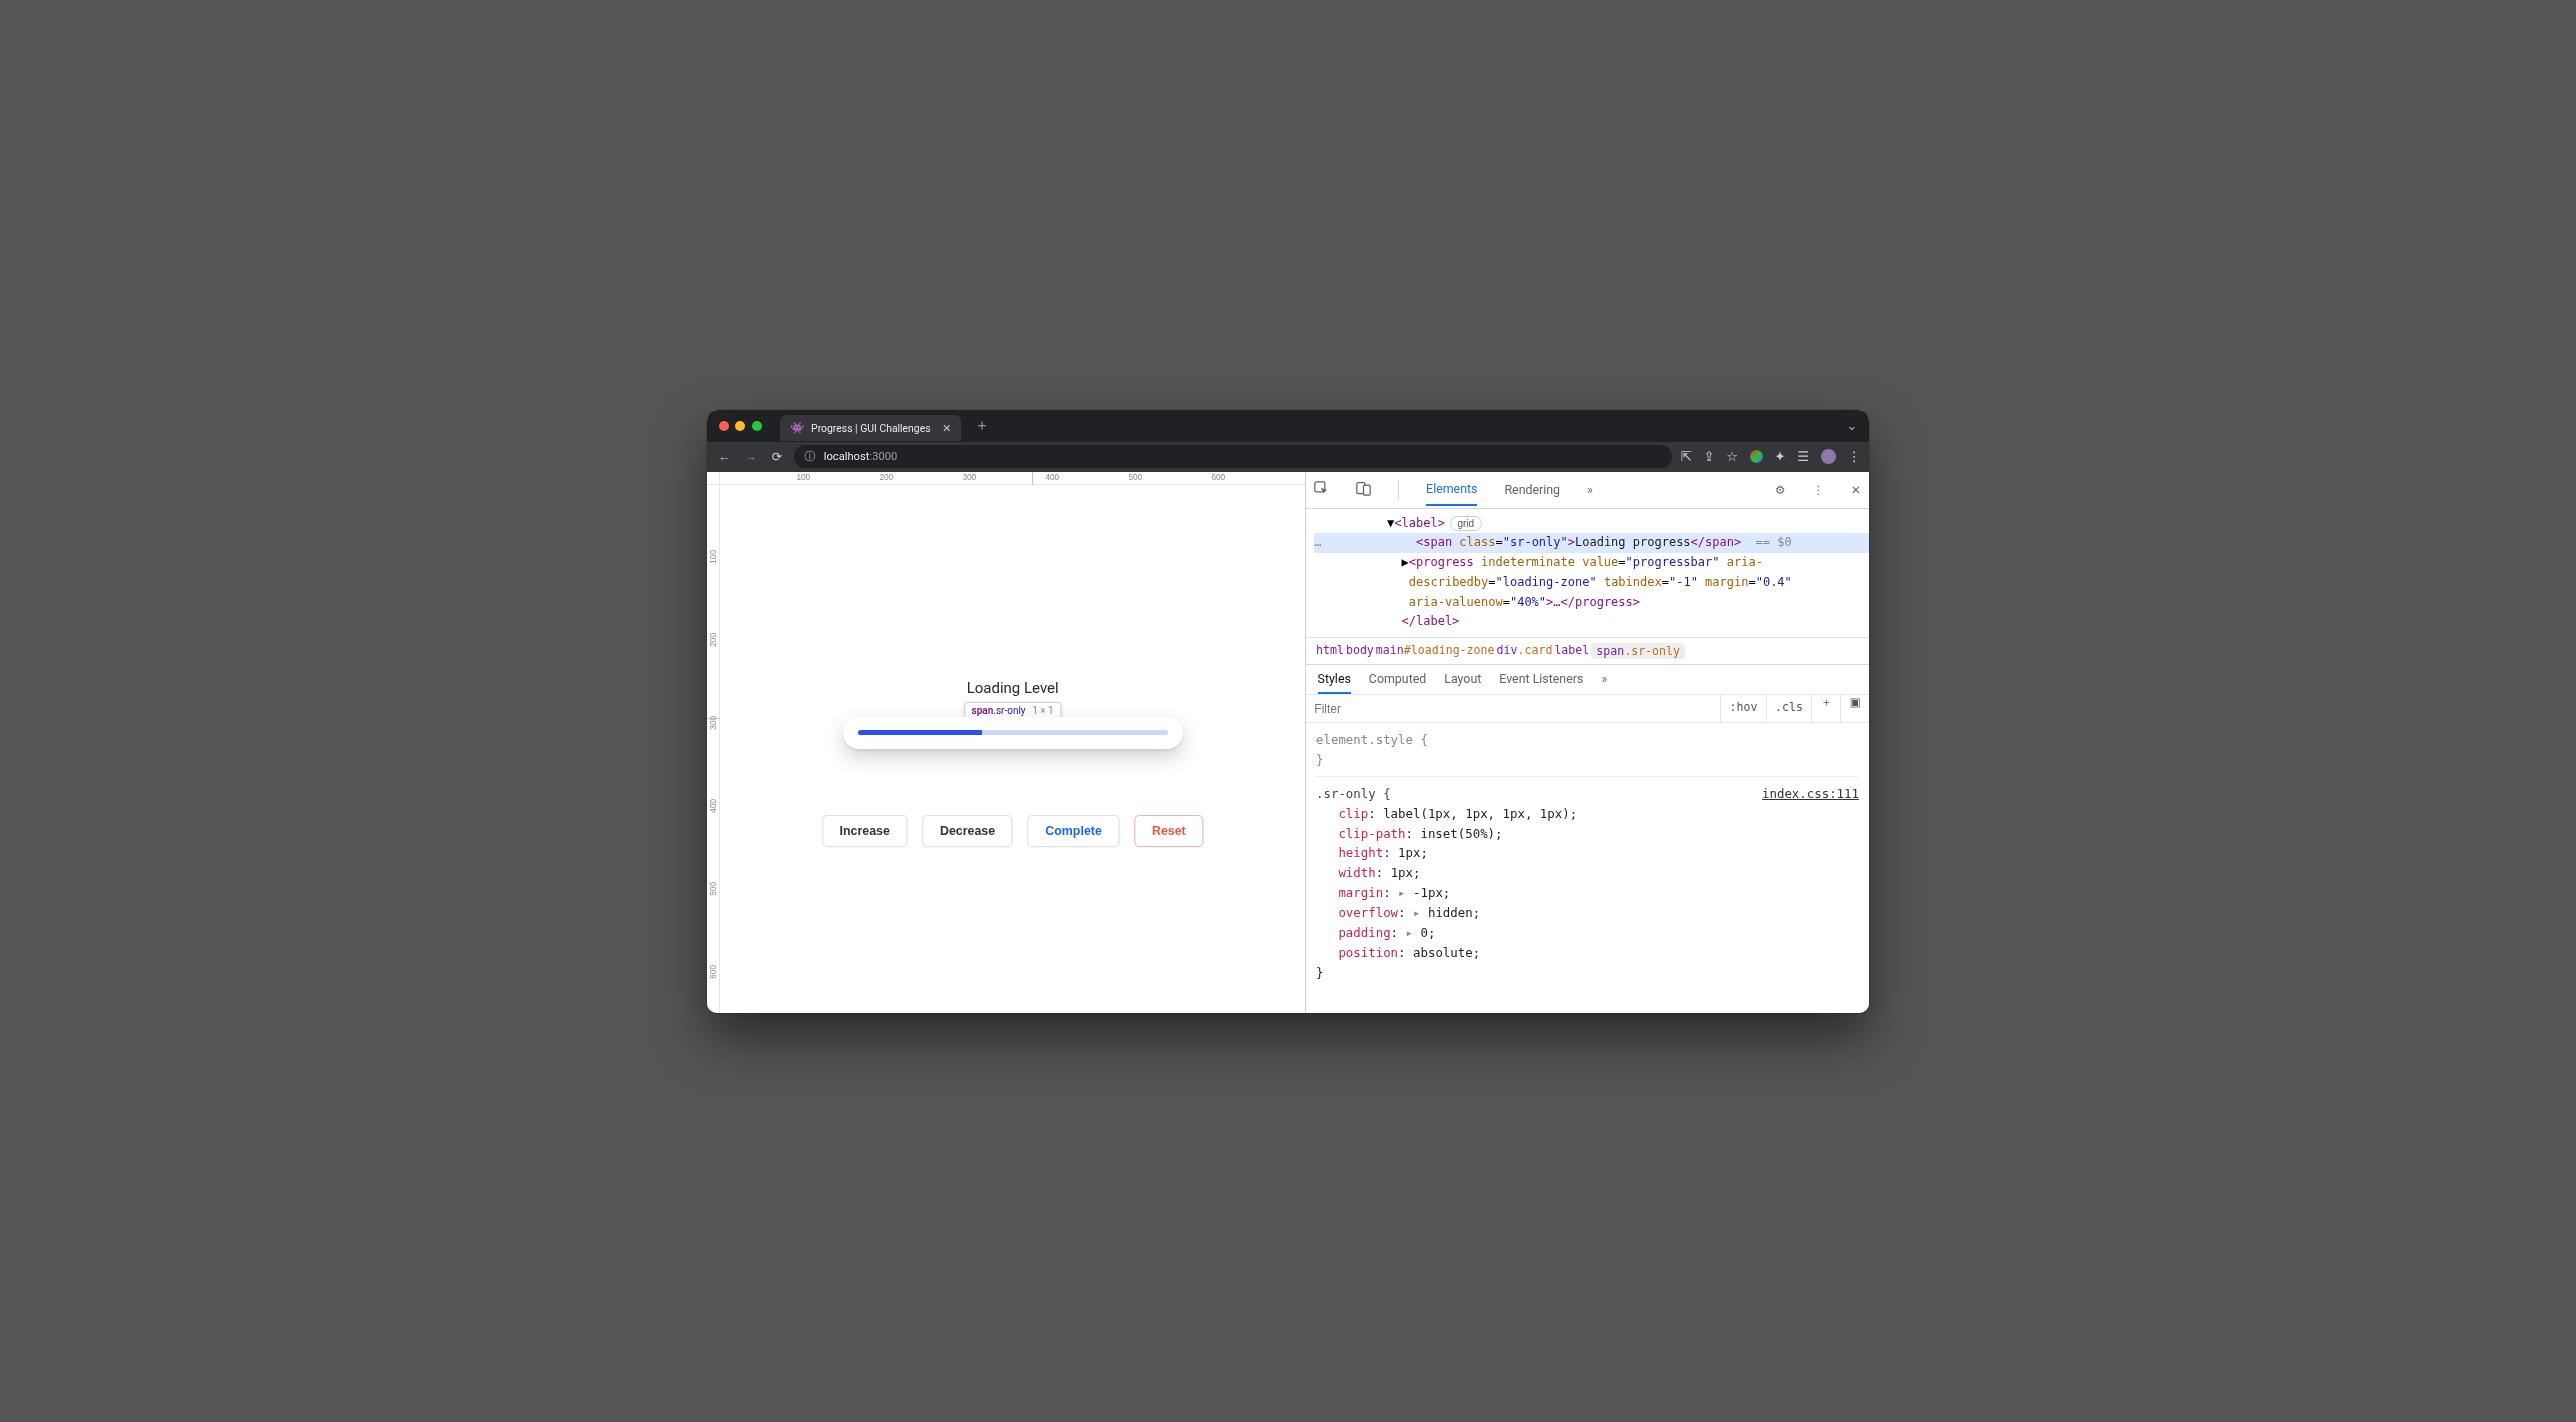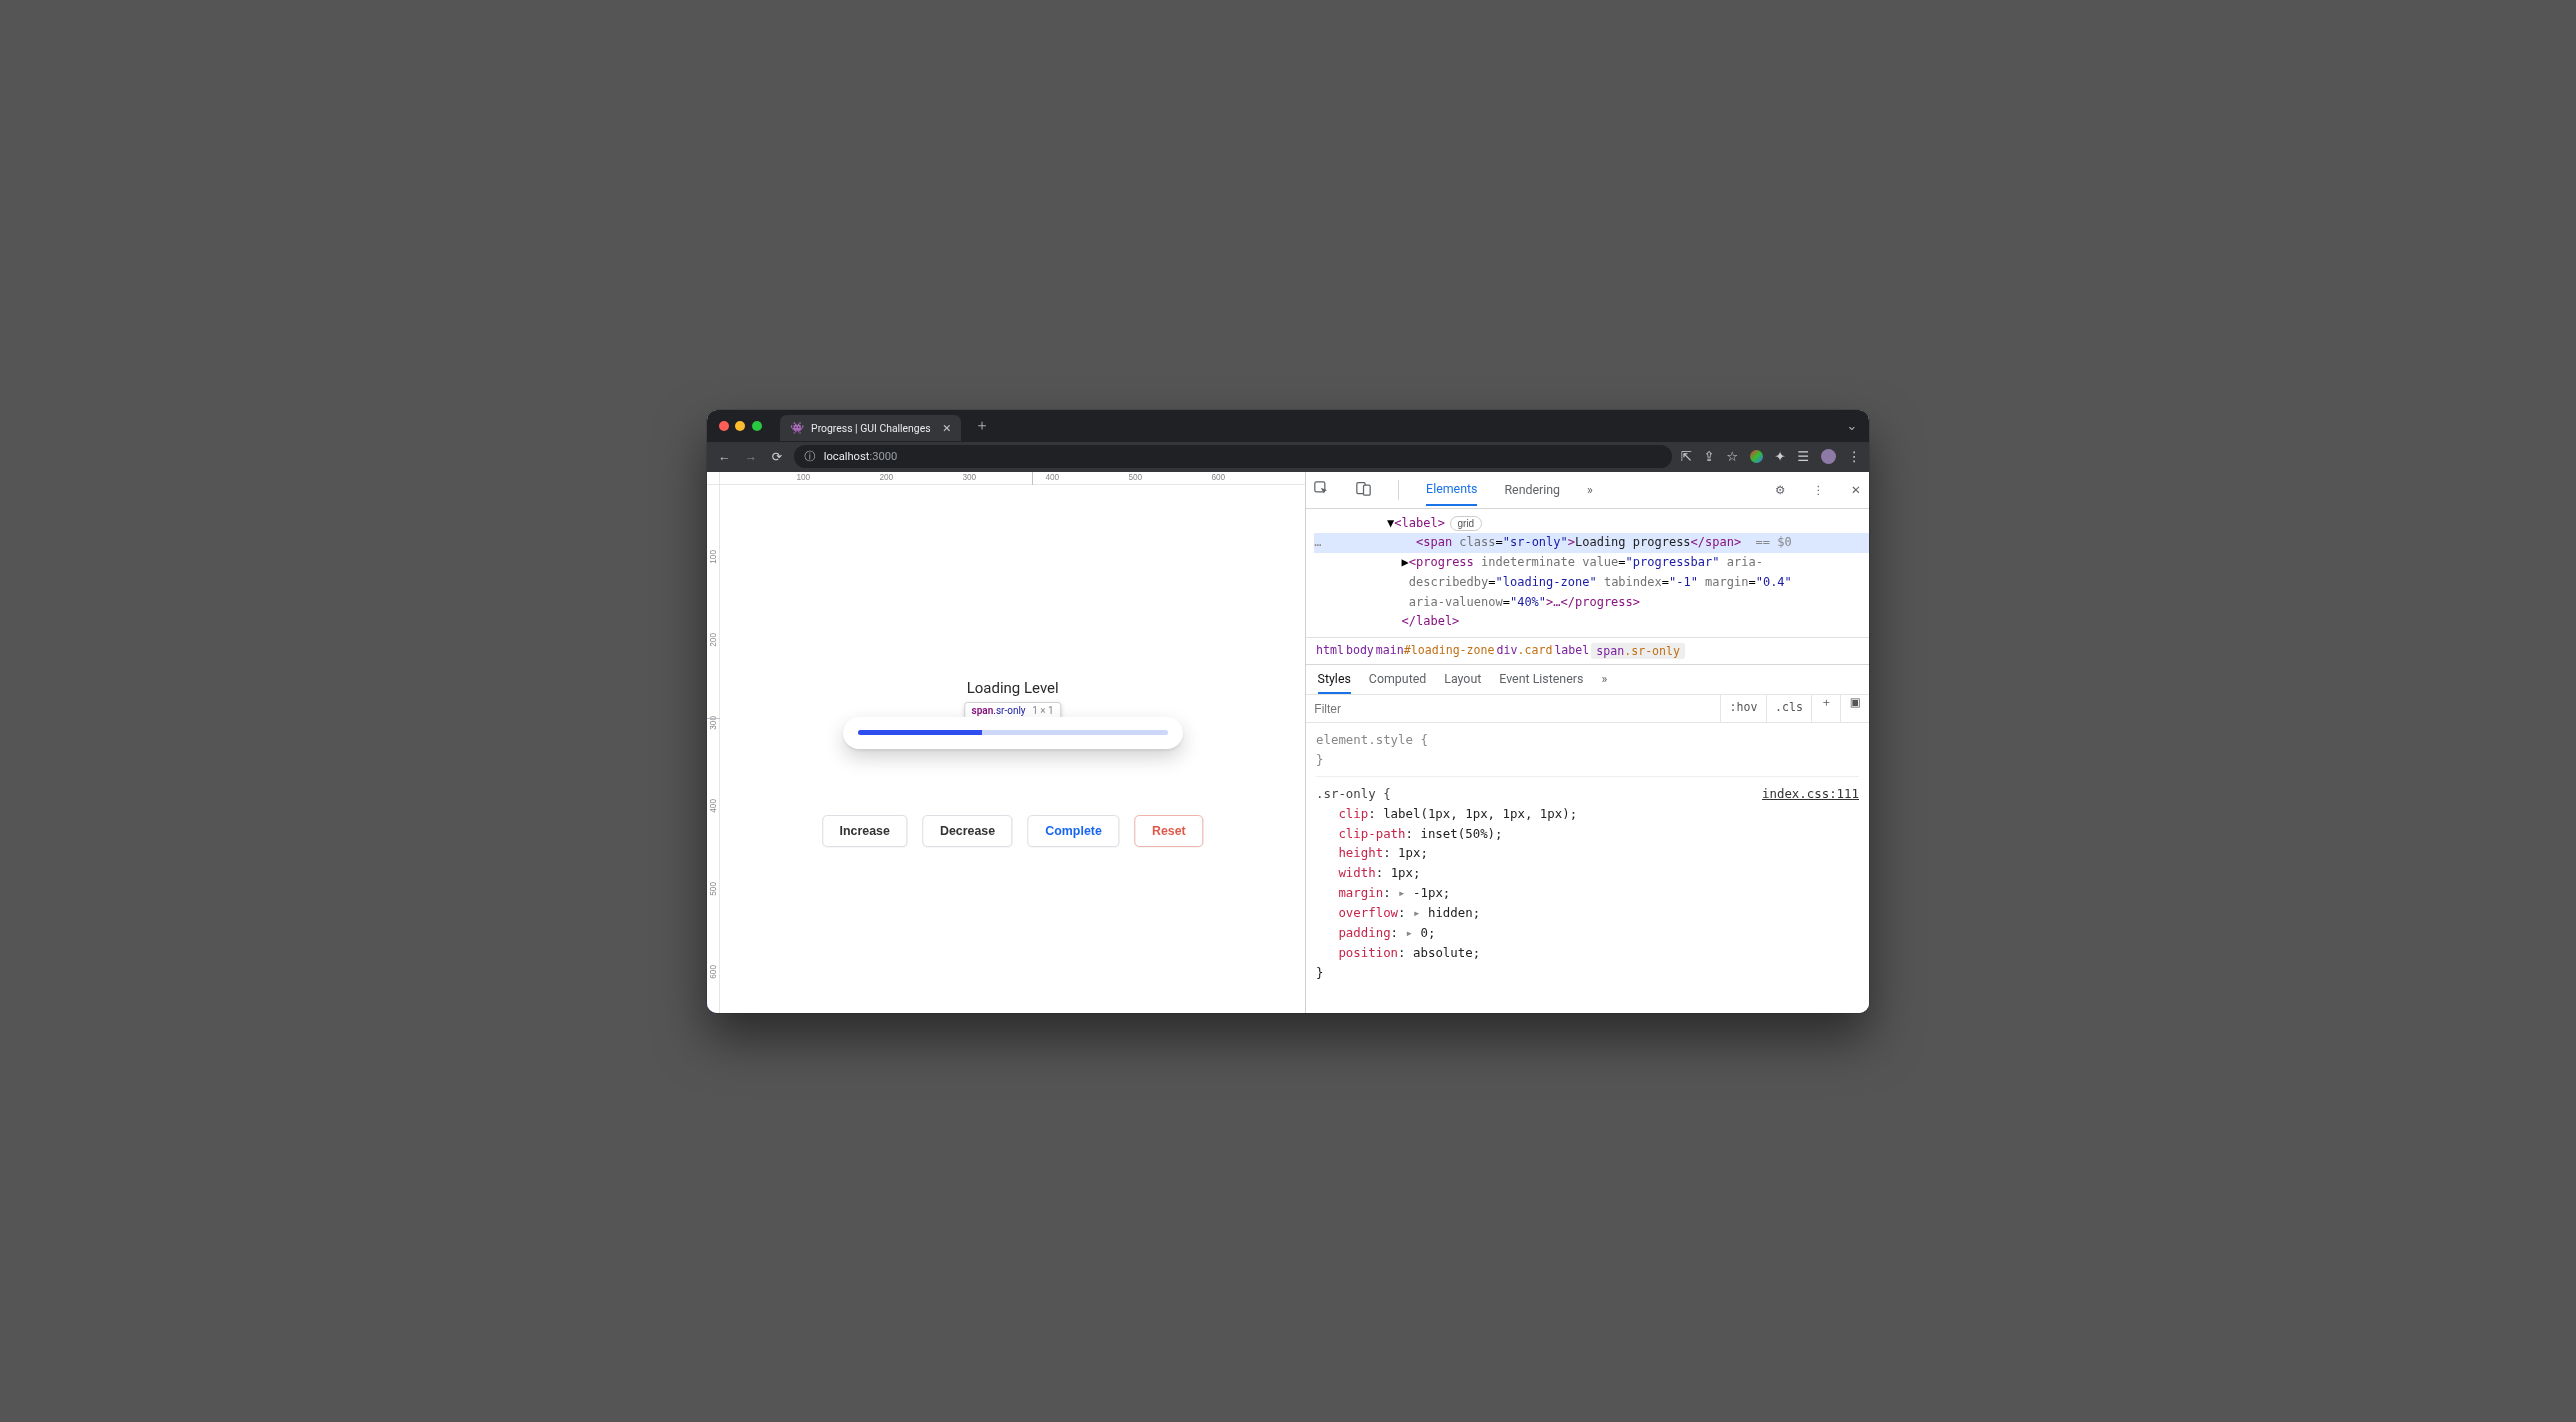--- a/index.html
+++ b/index.html
@@ -152,21 +152,21 @@
   .dt-top .sep{width:0.8px;height:20px;background:#d6d6d6;}
   .dt-top .spacer{flex:1;}
   .dt-top .iconbtn{color:#5f6368;}
   .dom{
     padding:5px 0 5px 8.3px; font-family:ui-monospace,Menlo,monospace;
     font-size:12px; line-height:1.65; overflow:hidden;
   }
   .dom .row{white-space:pre;}
   .dom .hl{background:#dbe8ff;}
   .ellipsis-gutter{display:inline-block;width:15px;color:#888;}
-  .c-tag{color:#881280;} .c-attr{color:#737373;} .c-str{color:#1a1aa6;}
+  .c-tag{color:#881280;} .c-attr{color:#a16207;} .c-str{color:#1a1aa6;}
   .c-text{color:#222;} .c-eq{color:#888;}
   .badge{display:inline-block;border:0.8px solid #ccc;border-radius:8.3px;padding:0 6.6px;font:10px/13.3px sans-serif;color:#555;margin-left:5px;}
   .breadcrumb{
     border-top:0.8px solid #e0e0e0; padding:5px 10px;
     display:flex; gap:2px; font-family:ui-monospace,Menlo,monospace;
     font-size:11.6px;
   }
   .breadcrumb span{color:#7a1fa0;}
   .breadcrumb span.sel{background:#eee;padding:0.8px 5px;border-radius:2.5px;}
   .breadcrumb .id{color:#c16f13;} .breadcrumb .cls{color:#c16f13;}

